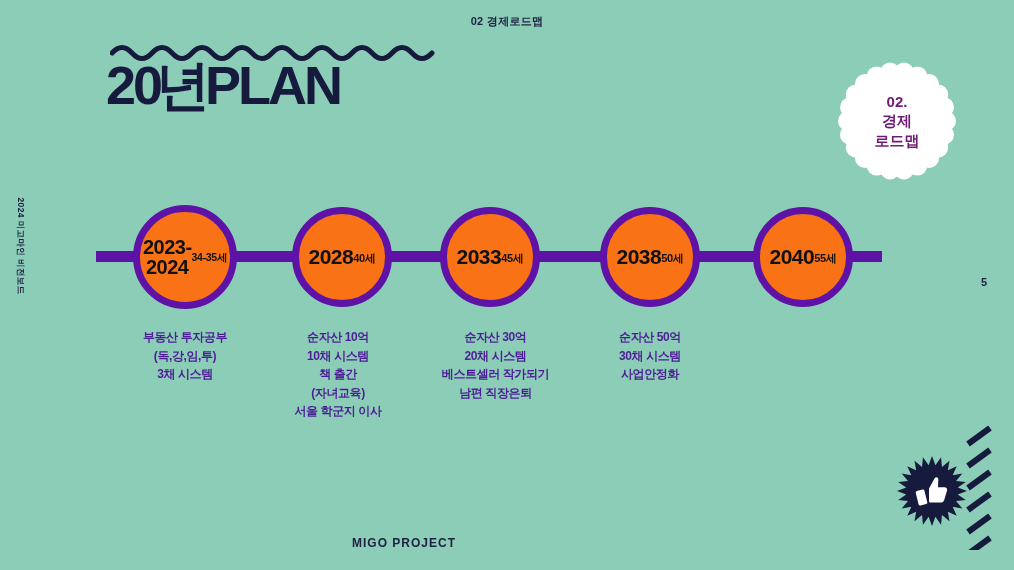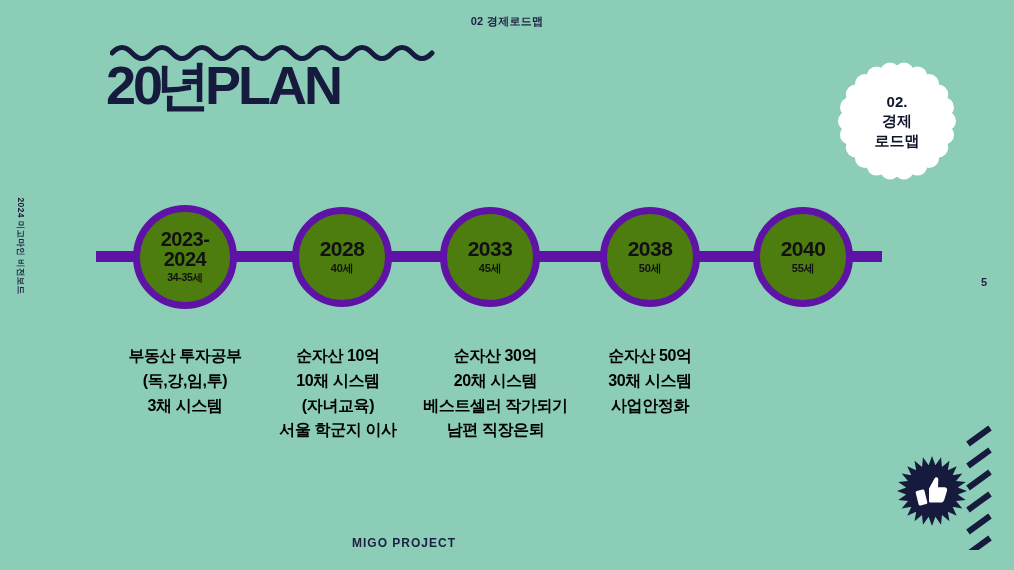--- a/index.html
+++ b/index.html
@@ -76,21 +76,21 @@
   .badge-label {
     position: absolute;
     left: 0;
     top: 0;
     width: 118px;
     height: 118px;
     display: flex;
     flex-direction: column;
     align-items: center;
     justify-content: center;
-    color: #0f172a;
+    color: #701a75;
     font-weight: bold;
     font-size: 15px;
     line-height: 1.28;
     text-align: center;
   }
 
   
   .side-label {
     position: absolute;
     left: -40px;
@@ -131,25 +131,25 @@
     width: 786px;
     height: 11px;
     background: #5f13a6;
   }
   .node {
     position: absolute;
     top: 207px;
     width: 100px;
     height: 100px;
     border-radius: 50%;
-    background: #4d7c0f;
+    background: #f97316;
     border: 7px solid #5f13a6;
     box-sizing: border-box;
     display: flex;
-    flex-direction: column;
+    flex-direction: row;
     align-items: center;
     justify-content: center;
   }
   .node.wide {
     top: 205px;
     width: 104px;
     height: 104px;
   }
   .node-year {
     font-size: 21px;
@@ -169,25 +169,25 @@
     margin-top: 2px;
     letter-spacing: -0.3px;
   }
   .node.wide .node-age {
     font-size: 10.5px;
   }
 
   
   .col {
     position: absolute;
-    top: 344px;
-    text-align: center;
-    font-size: 16px;
-    font-weight: bold;
-    color: #000000;
+    top: 328px;
+    text-align: center;
+    font-size: 12px;
+    font-weight: bold;
+    color: #4c1d95;
     line-height: 1.55;
     letter-spacing: -0.4px;
   }
   .col div {
     white-space: nowrap;
   }
 
   
   .starburst {
     position: absolute;
@@ -304,20 +304,21 @@
   </div>
 
   <div class="col" id="col0" style="left:95px; width:180px;">
       <div>부동산 투자공부</div>
       <div>(독,강,임,투)</div>
       <div>3채 시스템</div>
     </div>
   <div class="col" id="col1" style="left:248px; width:180px;">
       <div>순자산 10억</div>
       <div>10채 시스템</div>
+      <div>책 출간</div>
       <div>(자녀교육)</div>
       <div>서울 학군지 이사</div>
     </div>
   <div class="col" id="col2" style="left:398px; width:195px;">
       <div>순자산 30억</div>
       <div>20채 시스템</div>
       <div>베스트셀러 작가되기</div>
       <div>남편 직장은퇴</div>
     </div>
   <div class="col" id="col3" style="left:560px; width:180px;">

